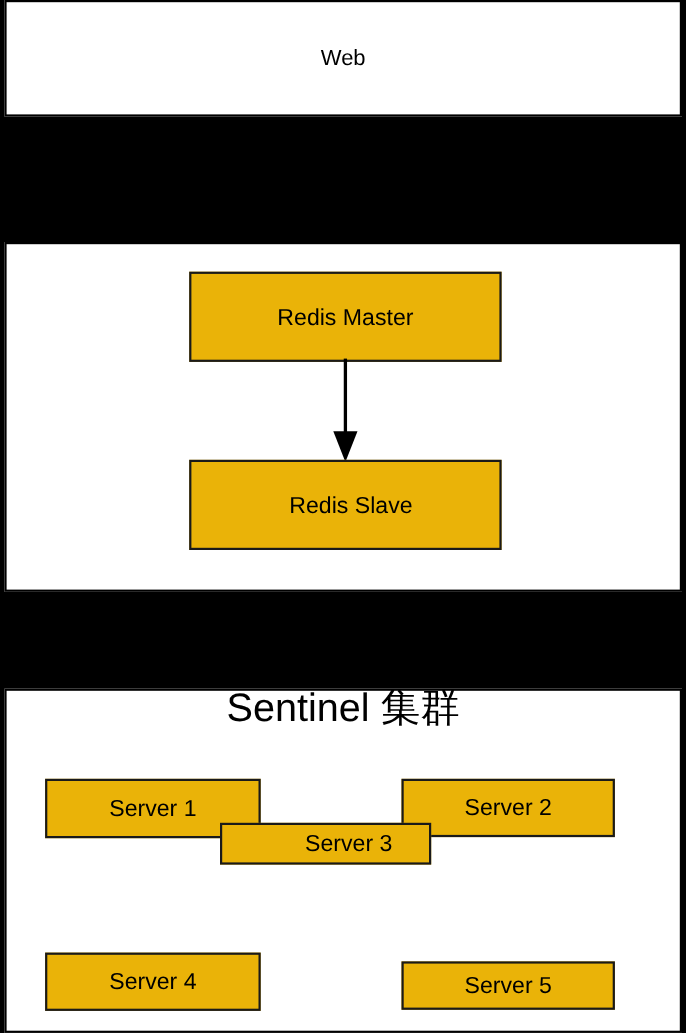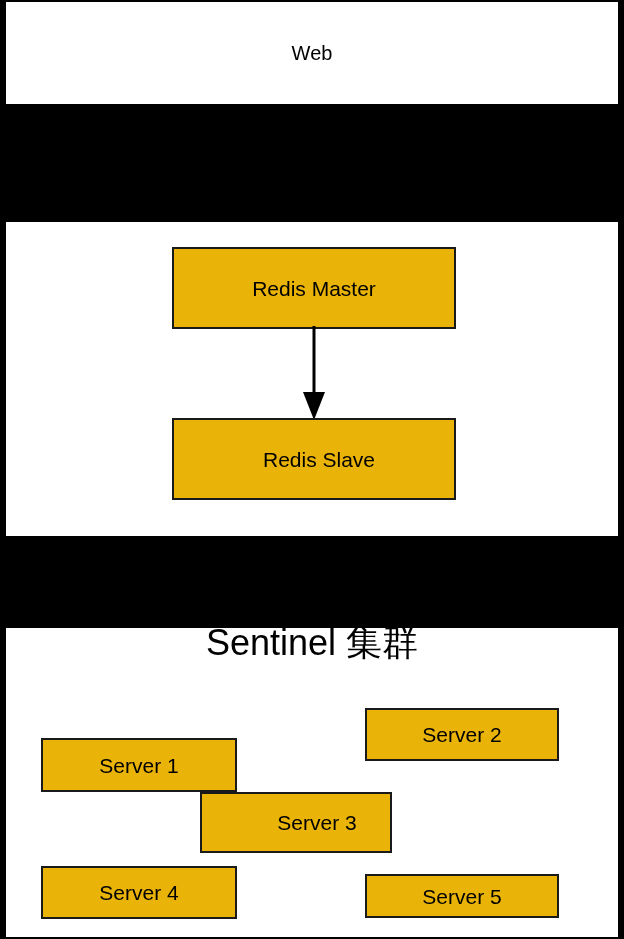--- a/index.html
+++ b/index.html
@@ -120,37 +120,37 @@
     left: 296px;
     top: 326px;
     width: 36px;
     height: 96px;
     overflow: visible;
   }
 
   
   #node-server-1 {
     left: 41px;
-    top: 738px;
+    top: 708px;
     width: 196px;
     height: 54px;
   }
 
   #node-server-2 {
     left: 365px;
     top: 708px;
     width: 194px;
     height: 53px;
   }
 
   #node-server-3 {
     left: 200px;
-    top: 792px;
+    top: 748px;
     width: 192px;
-    height: 61px;
+    height: 38px;
     padding-left: 42px;
   }
 
   #node-server-4 {
     left: 41px;
     top: 866px;
     width: 196px;
     height: 53px;
   }
 

